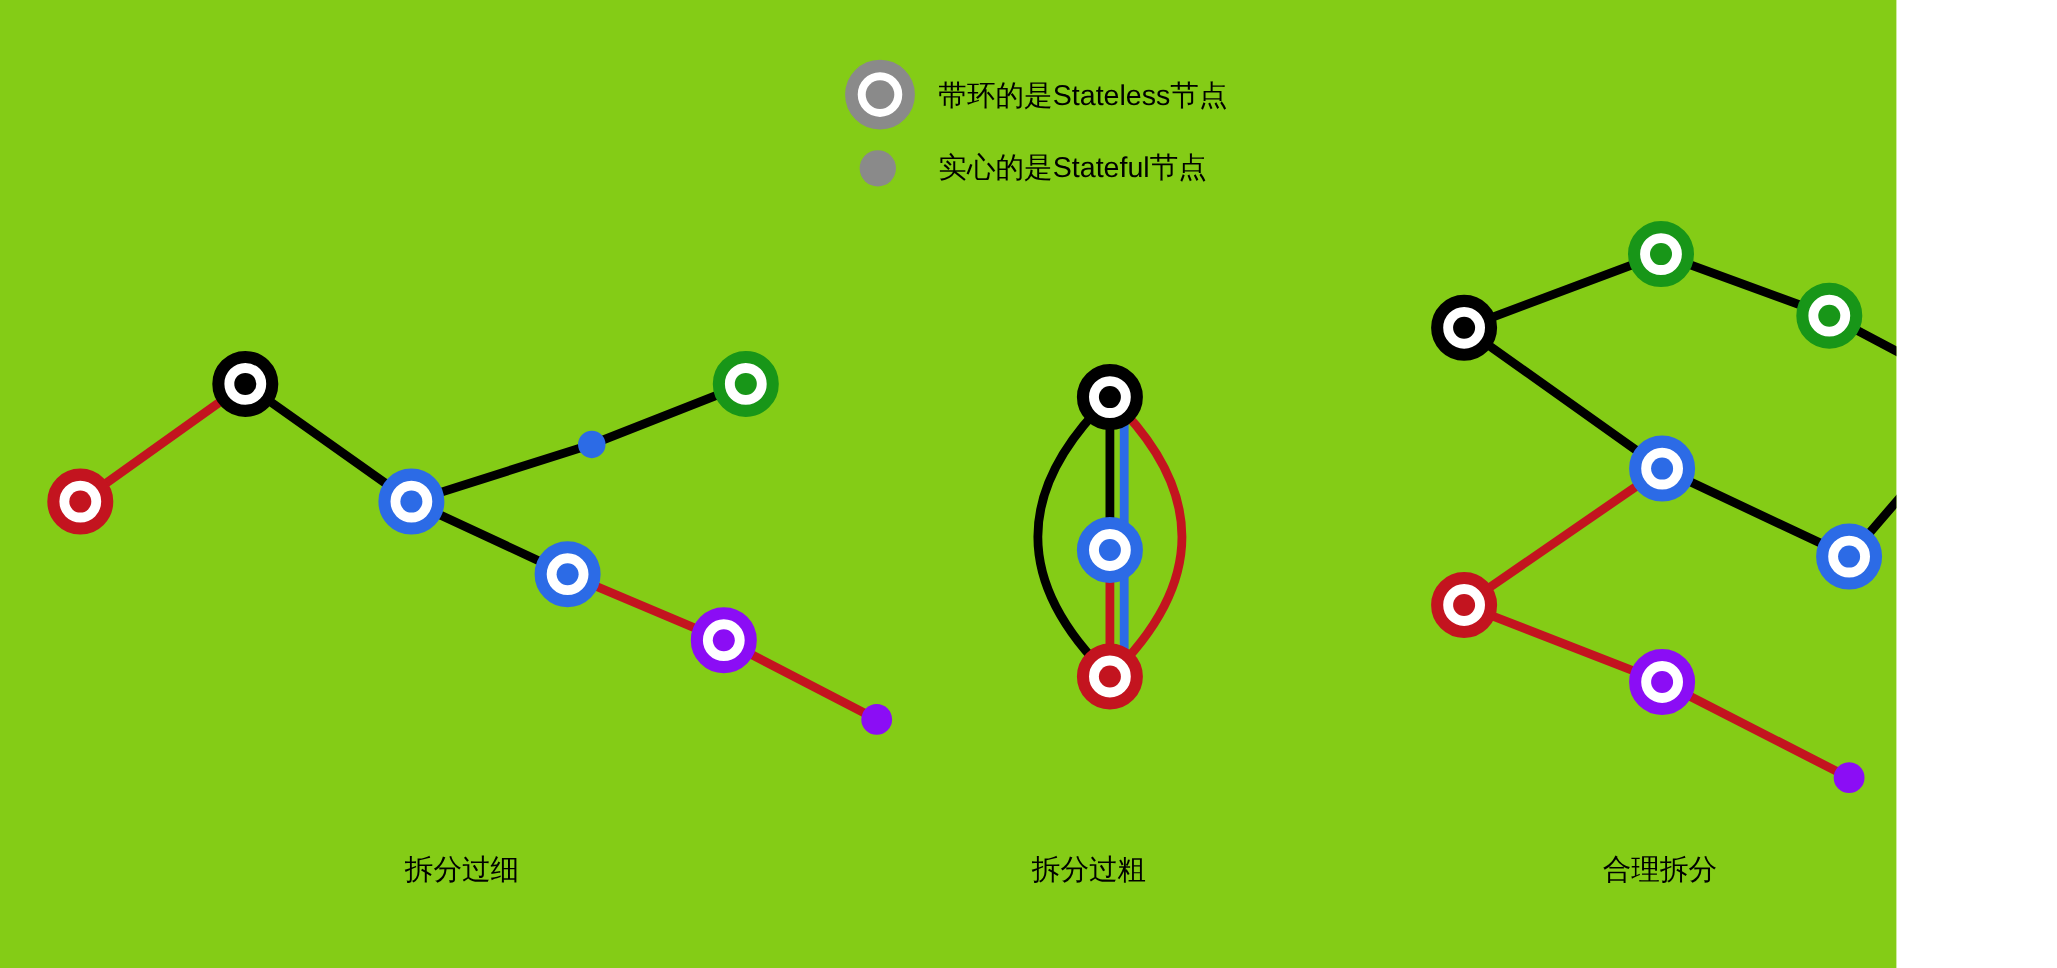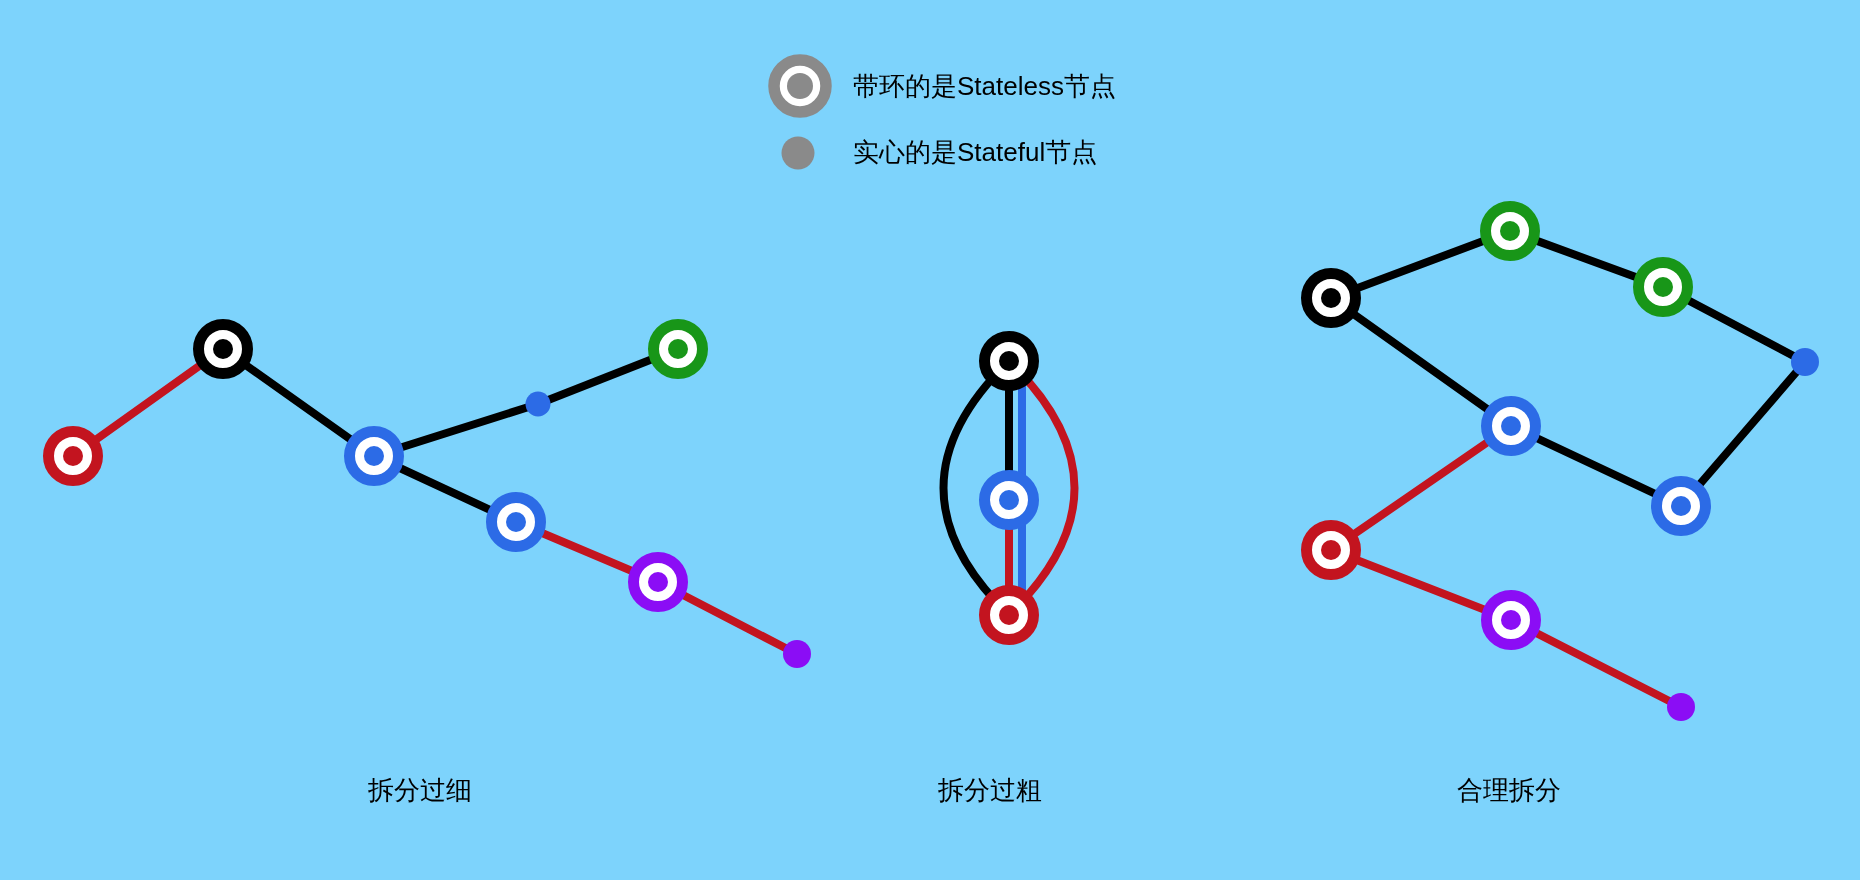--- a/index.html
+++ b/index.html
@@ -1,20 +1,20 @@
 <!DOCTYPE html>
 <html><head>
 <meta charset="utf-8">
 <style>
   html, body { margin: 0; padding: 0; background: #ffffff; }
   .stage {
     position: relative;
-    width: 1860px;
+    width: 1724px;
     height: 880px;
-    background: #7dd3fc;
+    background: #84cc16;
     overflow: hidden;
     font-family: "Liberation Sans", sans-serif;
   }
   svg { display: block; }
   text {
     font-family: "Liberation Sans", sans-serif;
     fill: #000000;
   }
   .legend-label { font-size: 26px; }
   .caption { font-size: 26px; text-anchor: middle; }

